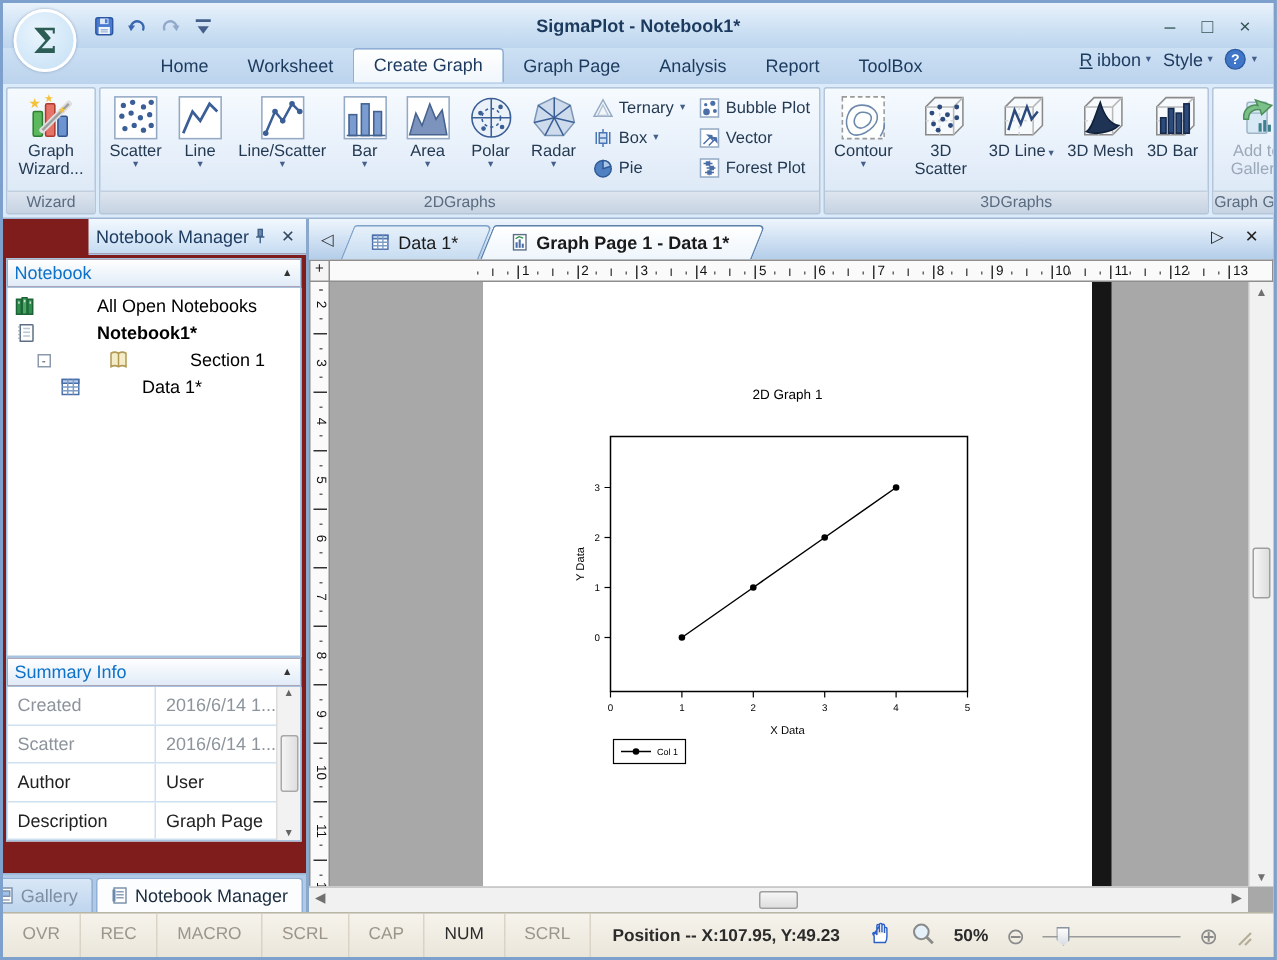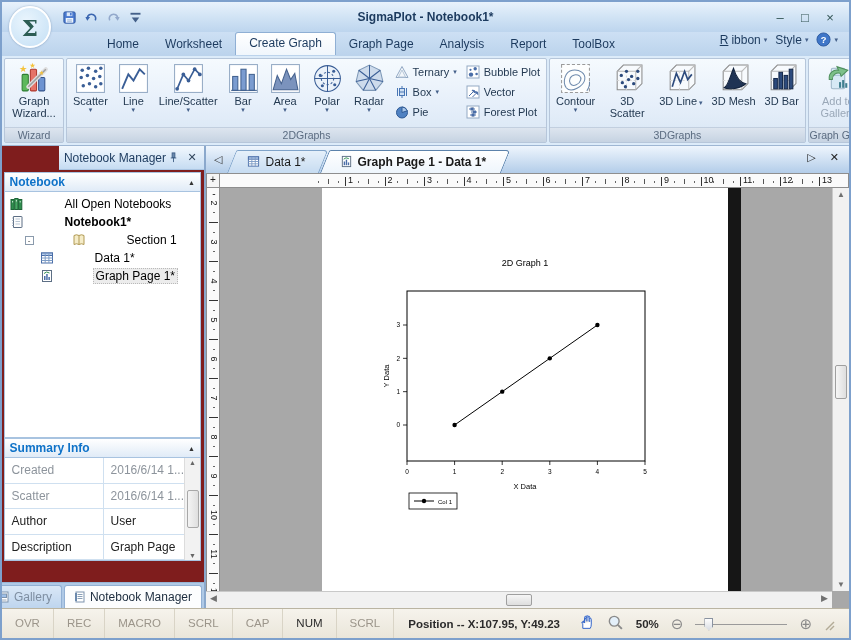--- a/index.html
+++ b/index.html
@@ -37,21 +37,21 @@
   .smallbtn{display:flex;align-items:center;gap:4px;height:17px;color:#243a52;font-size:11px;white-space:nowrap;padding:0 2px;border-radius:2px;}
   
   .main{flex:1;display:flex;min-height:0;}
   
   .leftpanel{width:204px;flex:0 0 auto;background:#7f1d1d;border-right:2px solid #8aa8cc;display:flex;flex-direction:column;align-items:flex-end;}
   .panel-title{height:24px;background:linear-gradient(#f2f8fe,#c6dcf2);border-bottom:1px solid #aac5e2;display:flex;align-items:center;padding:0 5px;color:#1c3a5e;font-size:12px;flex:0 0 auto;}
   .pt-btns{margin-left:auto;display:flex;gap:5px;align-items:center;}
   .pt-btn{width:14px;height:14px;display:flex;align-items:center;justify-content:center;color:#33475e;font-size:11px;}
   .pt-btn svg{width:11px;height:11px;}
   .panel-inner{flex:1;display:flex;flex-direction:column;min-height:0;padding:2px 3px 0;}
-  .section-hdr{height:20px;background:linear-gradient(#ffffff,#e0ebf7);border:1px solid #a8c3e0;display:flex;align-items:center;padding:0 5px;color:#0e72c8;font-weight:bold;font-size:12px;flex:0 0 auto;}
+  .section-hdr{height:20px;background:linear-gradient(#ffffff,#e0ebf7);border:1px solid #a8c3e0;display:flex;align-items:center;padding:0 5px;color:#0e72c8;font-weight:normal;font-size:12px;flex:0 0 auto;}
   .hdr-arrow{margin-left:auto;font-size:7px;color:#333;}
   .tree{flex:1;background:#fff;border:1px solid #a8c3e0;border-top:none;overflow:hidden;padding-top:3px;min-height:0;}
   .tree-row{display:flex;align-items:center;height:18px;font-size:12px;color:#000;white-space:nowrap;gap:35px;}
   .tree-row .ticon{width:14px;height:14px;margin-right:4px;flex:0 0 auto;}
   .tree-row .ticon svg{width:100%;height:100%;}
   .tree-row .tlabel{padding:0 2px;}
   .tree-row.bold .tlabel{font-weight:bold;}
   .tree-row.selected .tlabel{background:#ececec;border:1px dotted #b9b9b9;}
   .expander{width:9px;height:9px;border:1px solid #8a9aac;background:#fff;font-size:8px;line-height:7px;text-align:center;color:#444;margin-right:3px;flex:0 0 auto;}
   .sumwrap{height:103px;background:#fff;border:1px solid #a8c3e0;border-top:none;display:flex;flex:0 0 auto;}
@@ -598,32 +598,20 @@
                   <rect x="1.5" y="2" width="11" height="2.5" fill="#b9cfec" stroke="#4a6ea8"></rect>
                   <g stroke="#7d9cc6">
                     <line x1="5.2" y1="2" x2="5.2" y2="12"></line>
                     <line x1="8.9" y1="2" x2="8.9" y2="12"></line>
                     <line x1="1.5" y1="7" x2="12.5" y2="7"></line>
                     <line x1="1.5" y1="9.5" x2="12.5" y2="9.5"></line>
                   </g>
                 </svg></span>
               <span class="tlabel">Data 1*</span>
             </div>
-            <div class="tree-row selected" style="padding-left: 35px;">
-              <span class="ticon"><svg viewBox="0 0 14 14">
-                  <rect x="2.5" y="1.5" width="9" height="11" fill="#fff" stroke="#5d6f85"></rect>
-                  <g fill="#4a6ea8">
-                    <rect x="4" y="7" width="1.5" height="4"></rect>
-                    <rect x="6.2" y="5" width="1.5" height="6"></rect>
-                    <rect x="8.4" y="8" width="1.5" height="3"></rect>
-                  </g>
-                  <polyline points="4,4.5 6.5,3 9.5,4" fill="none" stroke="#2f8f4e"></polyline>
-                </svg></span>
-              <span class="tlabel">Graph Page 1*</span>
-            </div>
           </div>
         <div class="section-hdr">
           <span>Summary Info</span>
           <span class="hdr-arrow">▲</span>
         </div>
         <div class="sumwrap">
           <div class="sumtable" id="sumtable">
               <div class="sumrow muted">
                 <span class="sl">Created</span>
                 <span class="sv">2016/6/14 1...</span>

